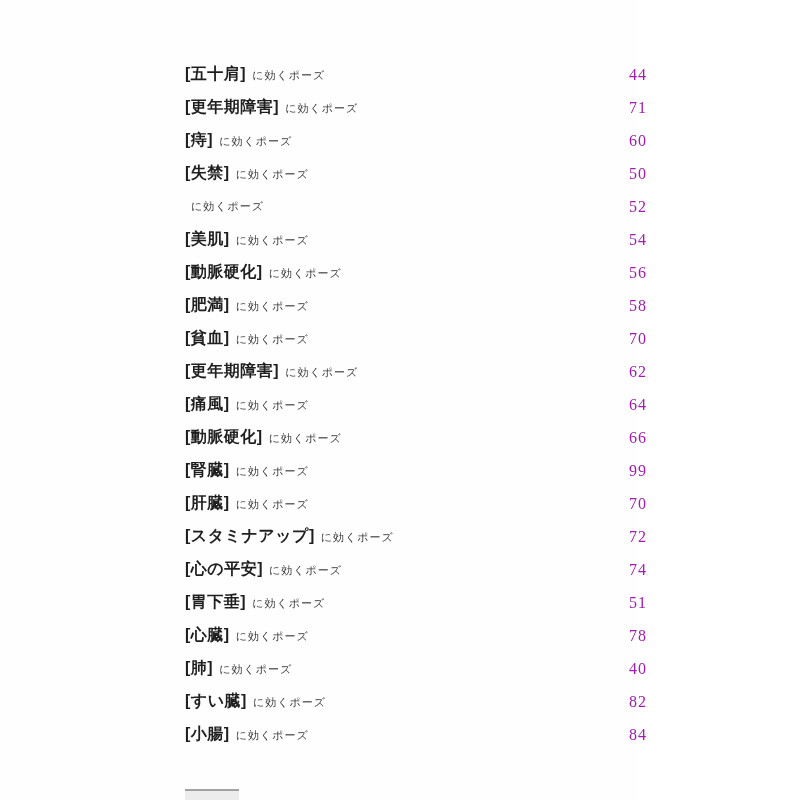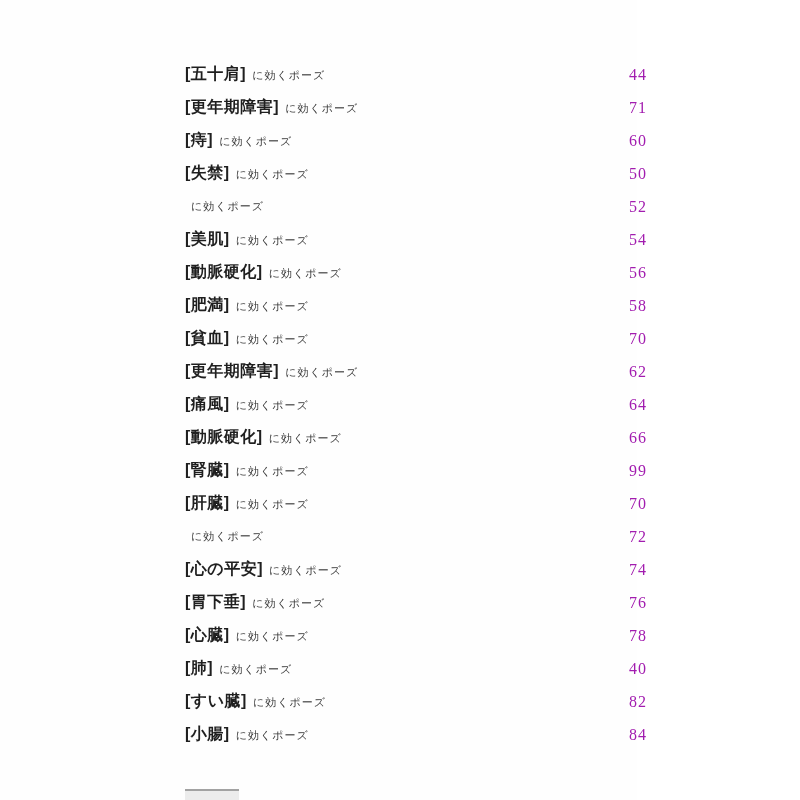--- a/index.html
+++ b/index.html
@@ -177,39 +177,40 @@
   <div class="row">
     <span class="entry-text">
       <span class="term">[肝臓]</span>
       <span class="suffix">に効くポーズ</span>
     </span>
     <span class="pagenum">70</span>
   </div>
 
   <div class="row">
     <span class="entry-text">
+      <span class="term">[スタミナアップ]</span>
       <span class="suffix">に効くポーズ</span>
     </span>
     <span class="pagenum">72</span>
   </div>
 
   <div class="row">
     <span class="entry-text">
       <span class="term">[心の平安]</span>
       <span class="suffix">に効くポーズ</span>
     </span>
     <span class="pagenum">74</span>
   </div>
 
   <div class="row">
     <span class="entry-text">
       <span class="term">[胃下垂]</span>
       <span class="suffix">に効くポーズ</span>
     </span>
-    <span class="pagenum">76</span>
+    <span class="pagenum">51</span>
   </div>
 
   <div class="row">
     <span class="entry-text">
       <span class="term">[心臓]</span>
       <span class="suffix">に効くポーズ</span>
     </span>
     <span class="pagenum">78</span>
   </div>
 

